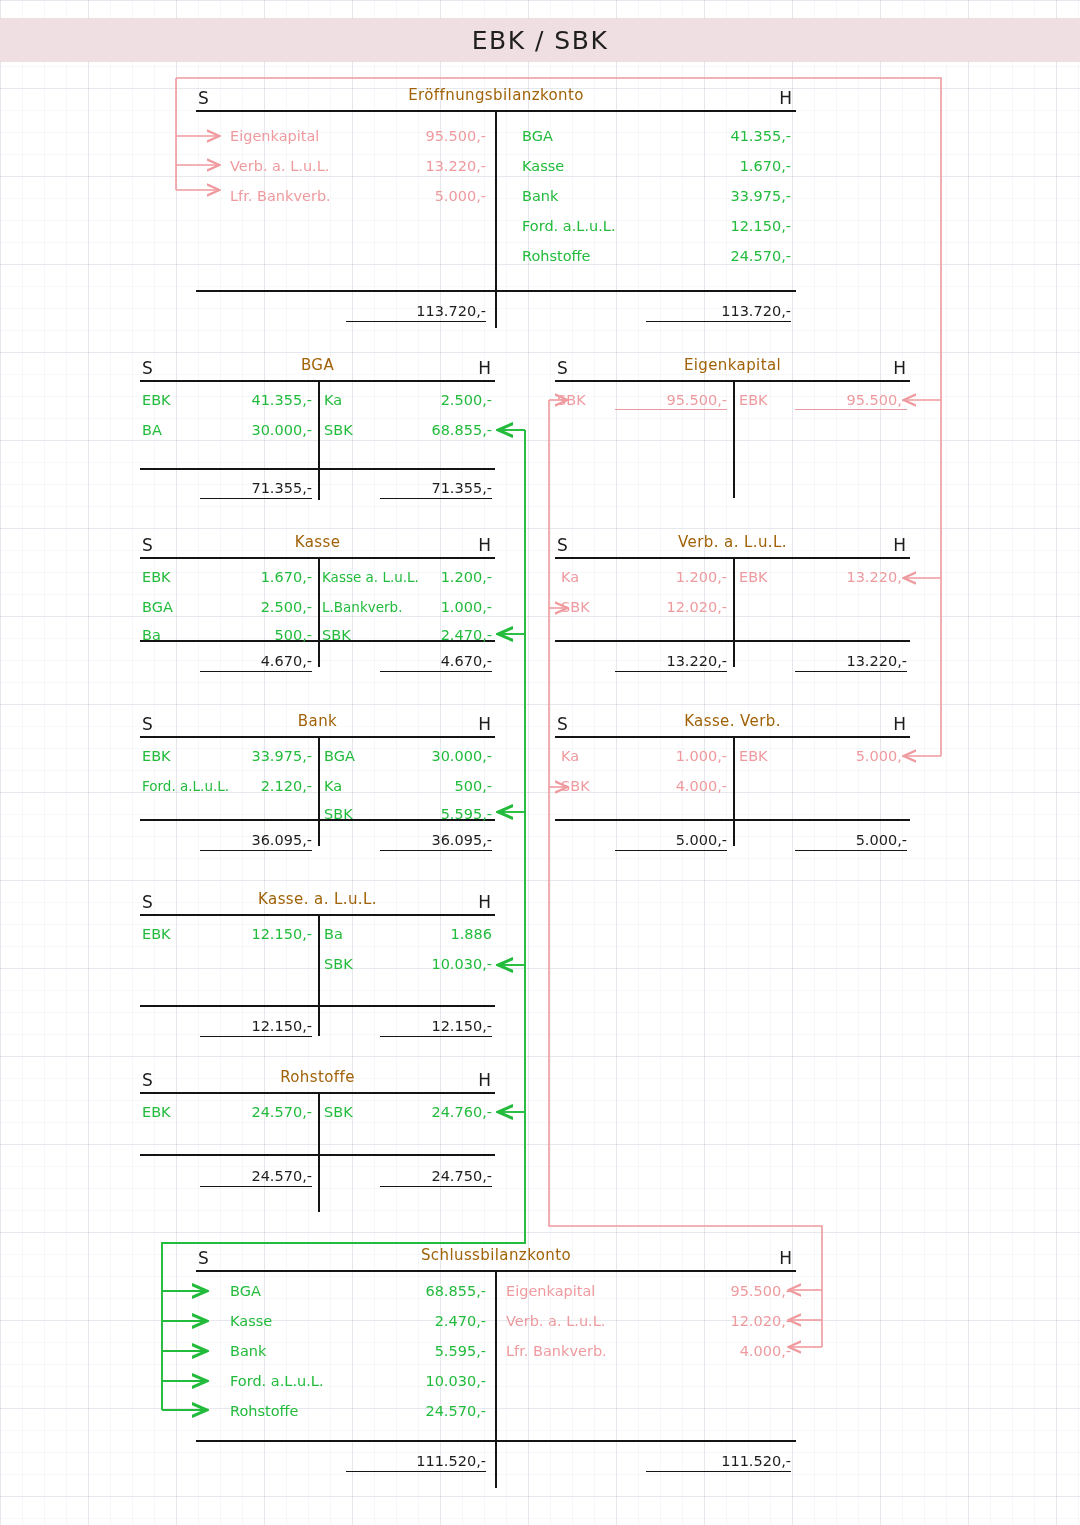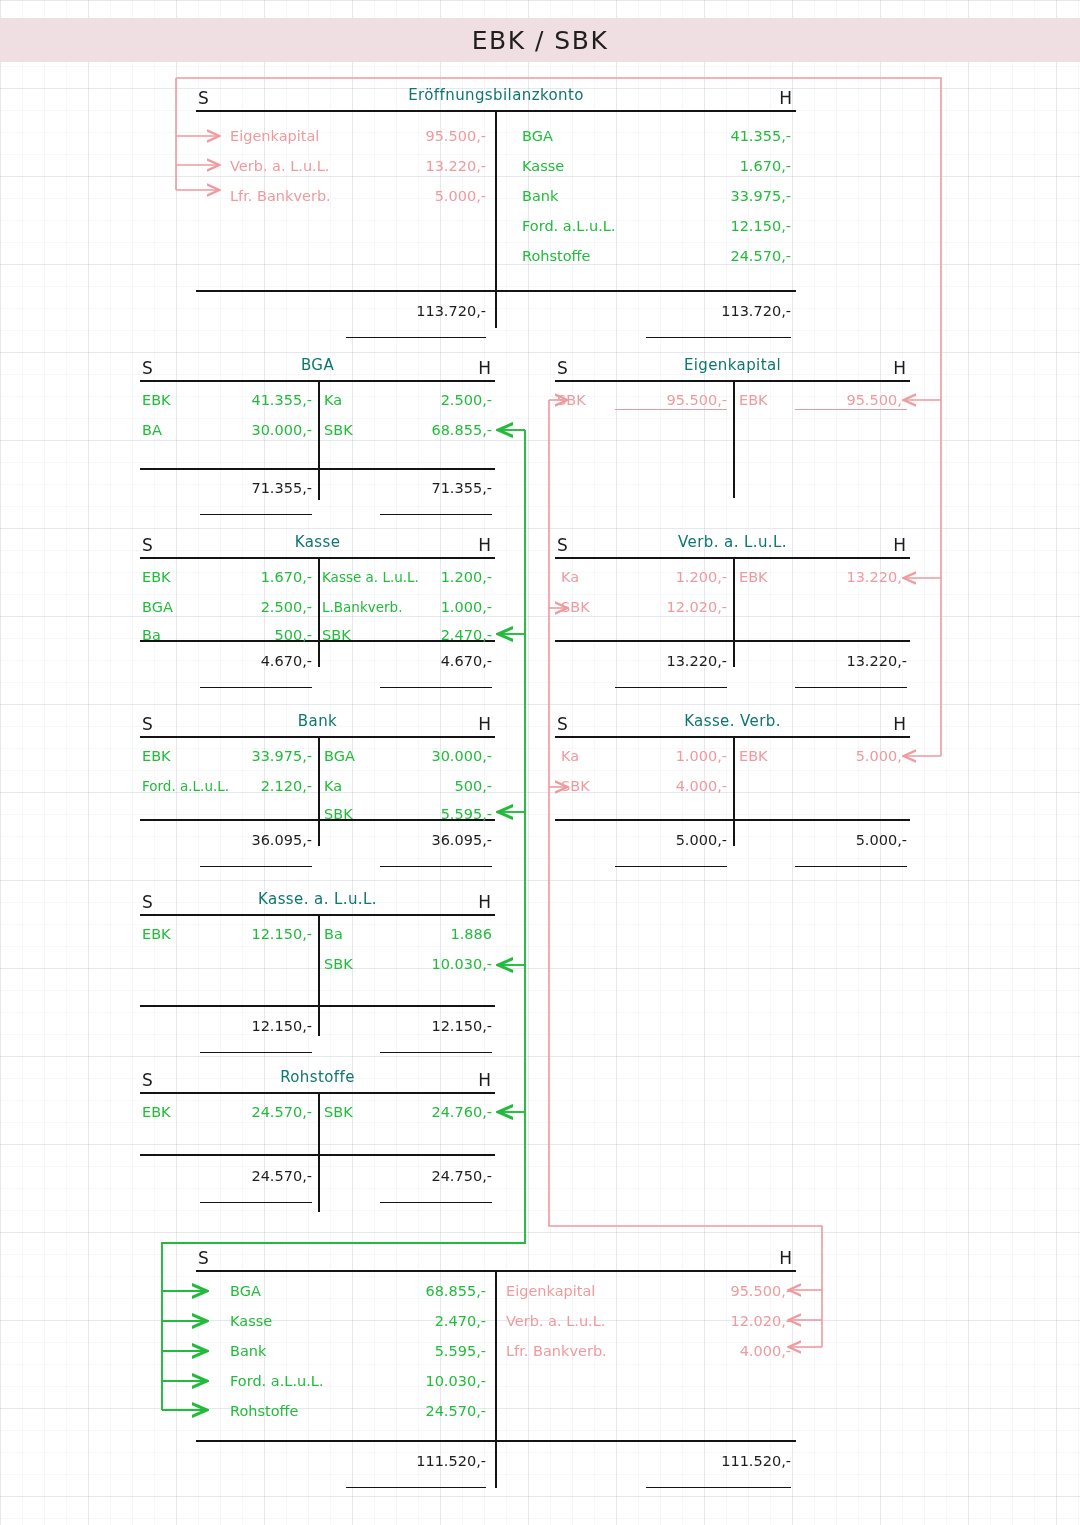--- a/index.html
+++ b/index.html
@@ -20,32 +20,32 @@
   }
   .header span{
     font-size:25px;color:#1f1f1f;letter-spacing:1.5px;
     font-family:"DejaVu Sans", sans-serif;
   }
 
   
   .acct{position:absolute;}
   .acct .title{
     position:absolute;left:0;top:-2px;width:100%;text-align:center;
-    font-size:15px;color:#0f766e;letter-spacing:.4px;
+    font-size:15px;color:#a16207;letter-spacing:.4px;
   }
   .acct .sl{position:absolute;left:2px;top:0px;font-size:17px;color:#1d1d1d;}
   .acct .hl{position:absolute;right:4px;top:0px;font-size:17px;color:#1d1d1d;}
   .acct .hrule{position:absolute;left:0;width:100%;height:0;border-top:2.2px solid #141414;}
   .acct .vrule{position:absolute;width:0;border-left:2.2px solid #141414;}
   .acct .row{position:absolute;display:flex;align-items:baseline;font-size:14.5px;white-space:nowrap;}
   .acct .amt{position:absolute;text-align:right;font-size:14.5px;white-space:nowrap;}
   .g{color:#22bb3b;}
   .r{color:#ef9a9e;}
   .sum{font-size:14.5px;position:absolute;text-align:right;white-space:nowrap;
-       border-bottom:1.6px double #141414;padding-bottom:18px;color:#1d1d1d;}
+       border-bottom:1.6px double #141414;padding-bottom:2px;color:#1d1d1d;}
   .uline{border-bottom:1.6px double #e79aa0;padding-bottom:1px;}
 
   
   svg.conn{position:absolute;left:0;top:0;width:1080px;height:1525px;pointer-events:none;}
 </style>
 </head>
 <body>
 
 <div class="header">
   <span>EBK / SBK</span>
@@ -261,20 +261,21 @@
   <div class="hrule" style="top:84px;"></div>
   <div class="row g" style="left:2px;top:34px;">EBK</div>
   <div class="amt g" style="left:60px;top:34px;width:112px;">24.570,-</div>
   <div class="row g" style="left:184px;top:34px;">SBK</div>
   <div class="amt g" style="left:240px;top:34px;width:112px;">24.760,-</div>
   <div class="sum" style="left:60px;top:98px;width:112px;">24.570,-</div>
   <div class="sum" style="left:240px;top:98px;width:112px;">24.750,-</div>
 </div>
 
 <div class="acct" style="left:196px;top:1248px;width:600px;height:240px;">
+  <div class="title">Schlussbilanzkonto</div>
   <div class="sl">S</div>
   <div class="hl">H</div>
   <div class="hrule" style="top:22px;"></div>
   <div class="vrule" style="left:299px;top:22px;height:218px;"></div>
   <div class="hrule" style="top:192px;"></div>
 
   <div class="row g" style="left:34px;top:35px;">BGA</div>
   <div class="amt g" style="left:150px;top:35px;width:140px;">68.855,-</div>
   <div class="row g" style="left:34px;top:65px;">Kasse</div>
   <div class="amt g" style="left:150px;top:65px;width:140px;">2.470,-</div>

